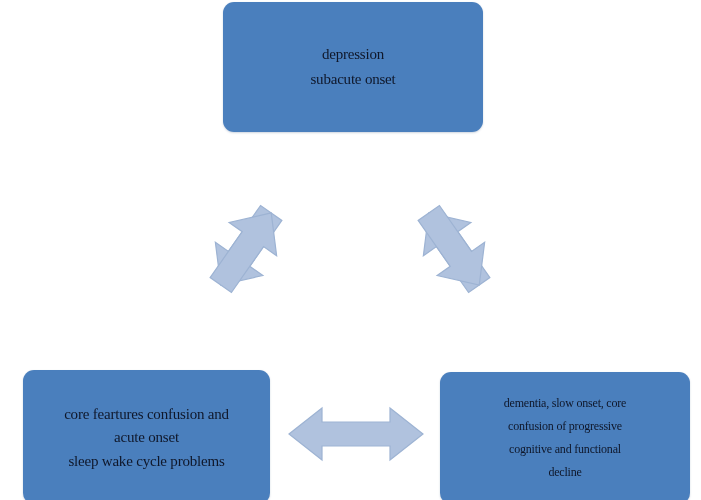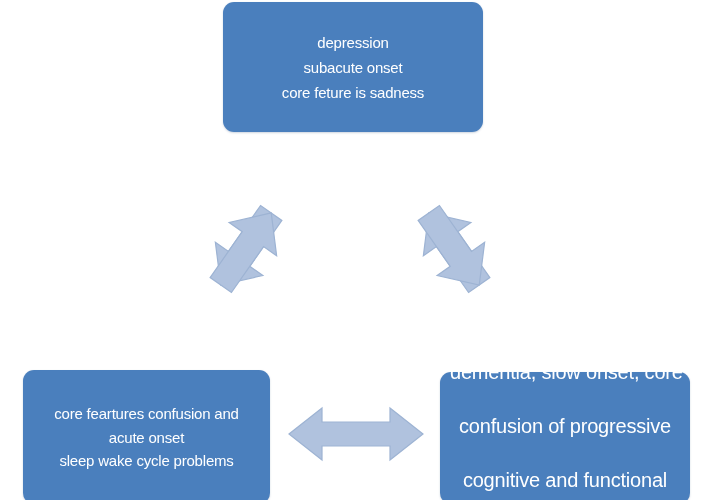--- a/index.html
+++ b/index.html
@@ -30,25 +30,26 @@
     align-items: center;
     justify-content: center;
     color: #ffffff;
     text-align: center;
     padding: 6px 10px;
     box-shadow: 0 1px 2px rgba(60,90,130,0.25);
   }
   .node .line {
     display: block;
     width: 100%;
-    color: #ffffff;
+    color: #0f172a;
     font-size: 15px;
     line-height: 25px;
     letter-spacing: -0.2px;
     white-space: nowrap;
+    font-family: Liberation Serif, serif;
   }
 
   #node-depression {
     left: 223px;
     top: 2px;
     width: 260px;
     height: 130px;
   }
   #node-delirium {
     left: 23px;
@@ -61,22 +62,21 @@
     top: 372px;
     width: 250px;
     height: 132px;
   }
   #node-delirium .line.wrap,
   #node-dementia .line.wrap {
     line-height: 22px;
   }
   #node-dementia .line {
     line-height: 23px;
-    font-size: 20px;
-    margin-top: 31px;
+    font-size: 12px;
   }
 
   
   .arrow {
     position: absolute;
   }
   .arrow svg {
     display: block;
     overflow: visible;
   }
@@ -100,21 +100,20 @@
   }
 </style>
 </head>
 <body>
 
 <div id="canvas">
 
   <div class="node" id="node-depression">
     <span class="line">depression</span>
     <span class="line">subacute onset</span>
-    <span class="line">core feture is sadness</span>
   </div>
 
   <div class="node" id="node-delirium">
     <span class="line wrap">core feartures confusion and</span>
     <span class="line">acute onset</span>
     <span class="line wrap">sleep wake cycle problems</span>
   </div>
 
   <div class="node" id="node-dementia">
     <span class="line">dementia, slow onset, core</span>

